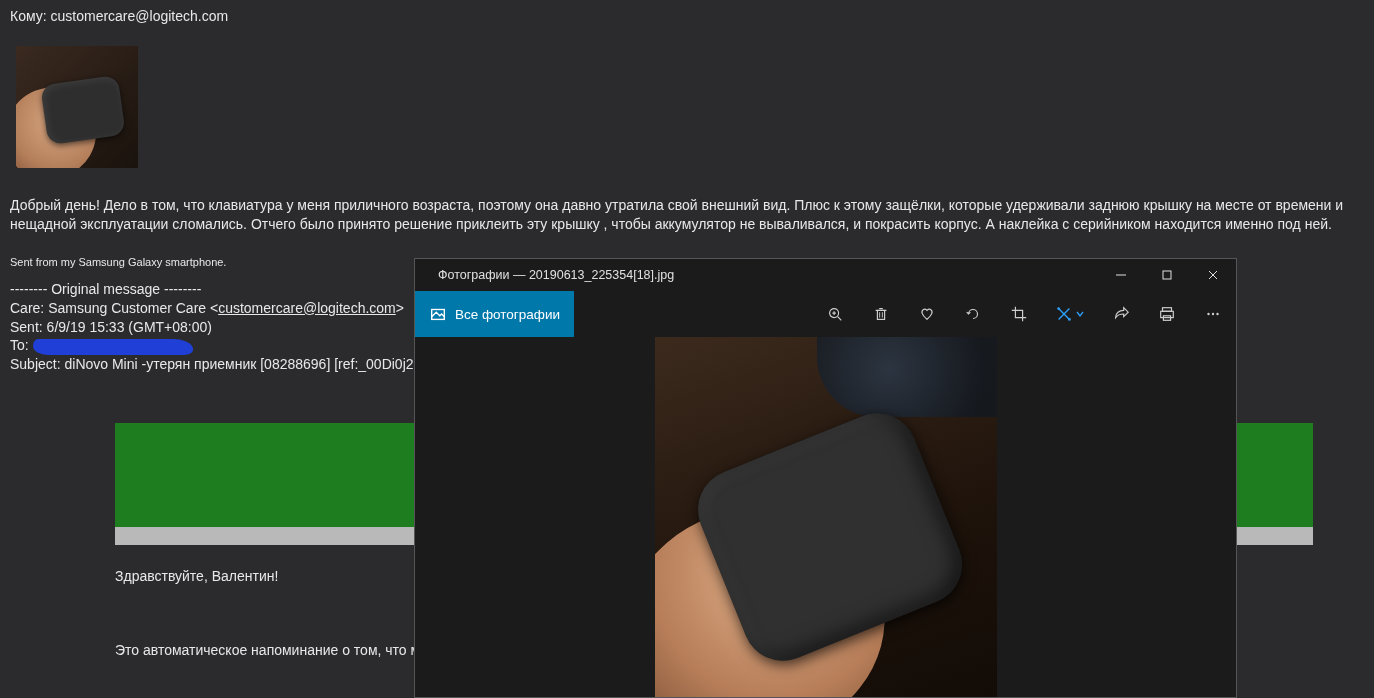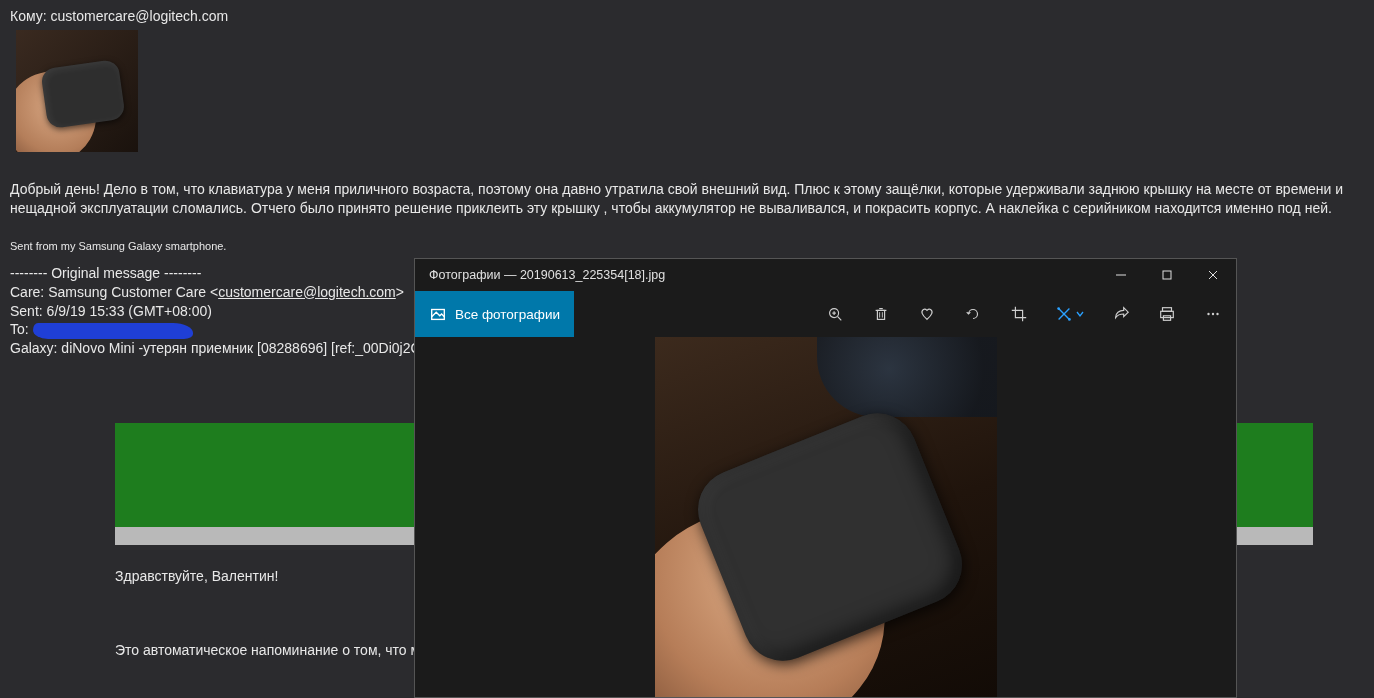--- a/index.html
+++ b/index.html
@@ -7,21 +7,21 @@
     width: 1374px;
     height: 698px;
     background: #2b2b2e;
     font-family: "Segoe UI", Arial, sans-serif;
     font-size: 14px;
     color: #e8e8e8;
     overflow: hidden;
     position: relative;
   }
   .email-body { padding: 8px 10px; }
-  .to-line { margin-bottom: 6px; }
+  .to-line { margin-bottom: 22px; }
   .thumb {
     width: 122px; height: 122px;
     margin: 6px 0 28px 6px;
     background: linear-gradient(135deg,#3a2a20 0%,#1a120d 100%);
     position:relative; overflow:hidden;
   }
   .thumb .hand {
     position:absolute; left:-10px; bottom:-10px; width:90px; height:90px;
     background: radial-gradient(circle at 60% 40%, #d9a884 0%, #b47e5a 60%, #7a4d34 100%);
     border-radius: 50% 40% 50% 40%;
@@ -55,21 +55,21 @@
     position:absolute; left:414px; top:258px;
     width:823px; height:440px;
     background:#1b1b1b;
     border:1px solid #555;
     display:flex; flex-direction:column;
   }
   .titlebar {
     height:32px; display:flex; align-items:center;
     color:#e0e0e0; font-size:12.5px;
   }
-  .titlebar .title { flex:1; padding-left:14px; }
+  .titlebar .title { flex:1; padding-left:23px; }
   .tb-btn { width:46px; height:32px; display:flex; align-items:center; justify-content:center; color:#e0e0e0; }
   .toolbar {
     height:46px; background:#1b1b1b;
     display:flex; align-items:flex-start; color:#e0e0e0; font-size:13.5px;
     position:relative;
   }
   .tb-all {
     height:46px; background:#0078aa;
     display:flex; align-items:center; gap:8px;
     padding: 0 14px; color:#fff;
@@ -141,21 +141,21 @@
     </div>
     <div>
       <span>Sent:</span>
       <span>6/9/19 15:33 (GMT+08:00)</span>
     </div>
     <div>
       <span>To:</span>
       <span class="redact"></span>
     </div>
     <div>
-      <span>Galaxy:</span>
+      <span>Subject:</span>
       <span>diNovo Mini -утерян приемник [08288696] [ref:_00Di0j2O</span>
     </div>
   </div>
 </div>
 
 <div class="quoted">
   <div class="green-banner"></div>
   <div class="grey-strip"></div>
   <div class="quoted-text">
     <p>Здравствуйте, Валентин!</p>

